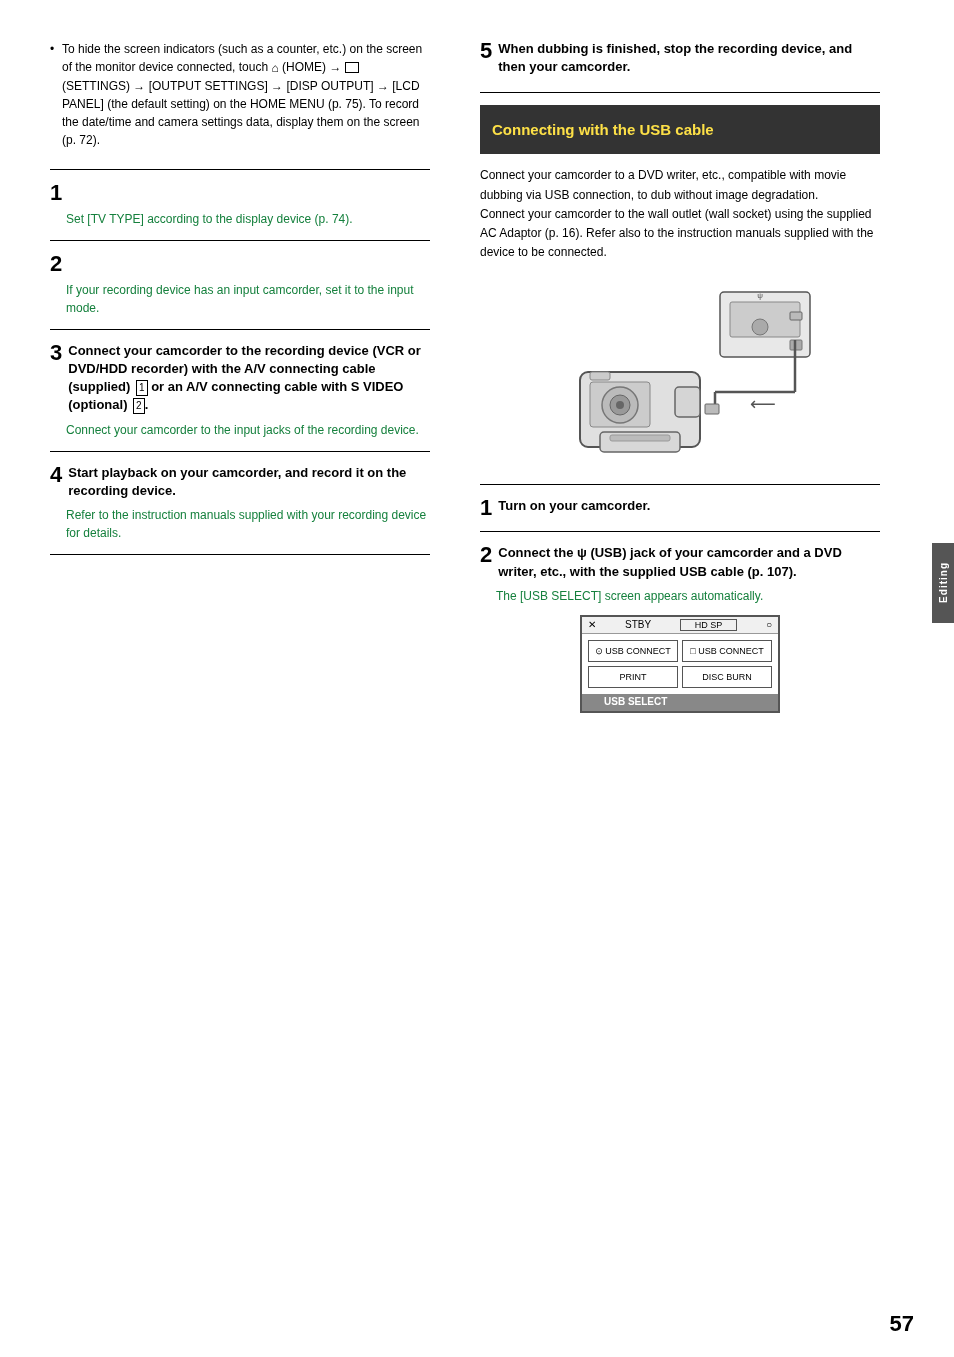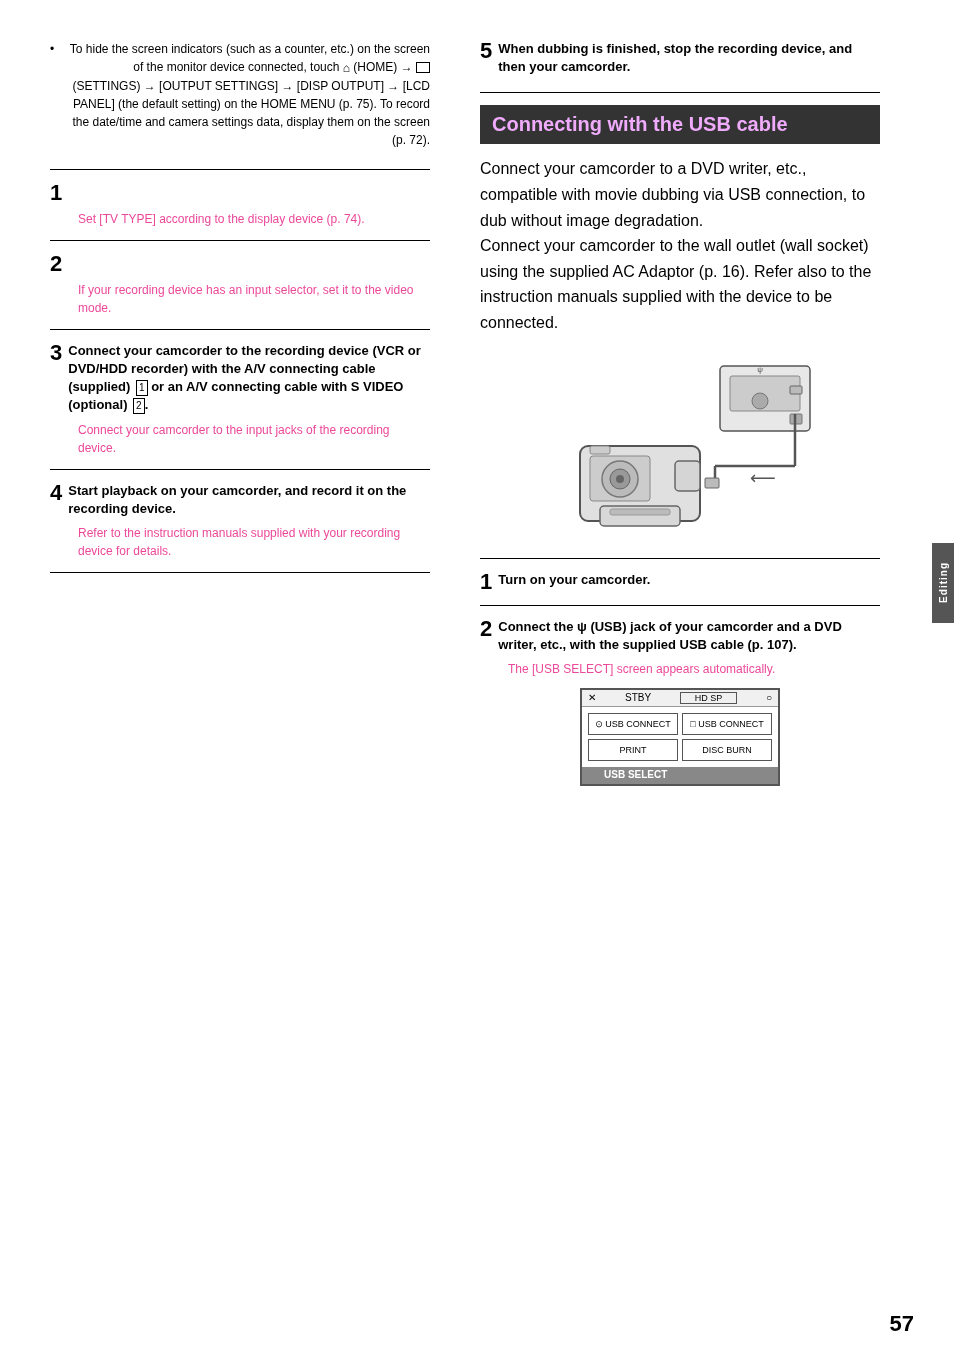--- a/index.html
+++ b/index.html
@@ -62,21 +62,20 @@
     .bullet-list {
       list-style: none;
       margin-bottom: 20px;
     }
     .bullet-list li {
       padding-left: 12px;
       position: relative;
       margin-bottom: 12px;
       font-size: 12px;
       line-height: 1.5;
-      text-align: right;
     }
     .bullet-list li::before {
       content: '•';
       position: absolute;
       left: 0;
       top: 0;
     }
 
     
     hr {
@@ -102,37 +101,37 @@
       flex-shrink: 0;
     }
     .step-title {
       font-size: 13px;
       font-weight: bold;
       line-height: 1.4;
     }
     .step-body {
       font-size: 12px;
       line-height: 1.5;
-      margin-left: 28px;
-      color: #ec4899;
+      margin-left: 16px;
+      color: #15803d;
     }
 
     
     .section-header {
       background: #333;
-      color: #f0abfc;
-      font-size: 20px;
-      font-weight: bold;
-      padding: 8px 12px;
+      color: #fde047;
+      font-size: 15px;
+      font-weight: bold;
+      padding: 16px 12px;
       margin-bottom: 12px;
     }
 
     
     .right-text {
-      font-size: 16px;
+      font-size: 12px;
       line-height: 1.6;
       margin-bottom: 10px;
     }
 
     
     .usb-diagram {
       width: 100%;
       margin: 10px 0 10px 0;
       display: flex;
       justify-content: center;
@@ -252,21 +251,21 @@
       </div>
       <div class="step-body">Set [TV TYPE] according to the display device (p. 74).</div>
     </div>
 
     <hr>
 
     <div class="step">
       <div class="step-header">
         <span class="step-number">2</span>
       </div>
-      <div class="step-body">If your recording device has an input selector, set it to the video mode.</div>
+      <div class="step-body">If your recording device has an input camcorder, set it to the input mode.</div>
     </div>
 
     <hr>
 
     <div class="step">
       <div class="step-header">
         <span class="step-number">3</span>
         <span class="step-title">Connect your camcorder to the recording device (VCR or DVD/HDD recorder) with the A/V connecting cable (supplied) <span class="box-number">1</span> or an A/V connecting cable with S VIDEO (optional) <span class="box-number">2</span>.</span>
       </div>
       <div class="step-body">Connect your camcorder to the input jacks of the recording device.</div>

